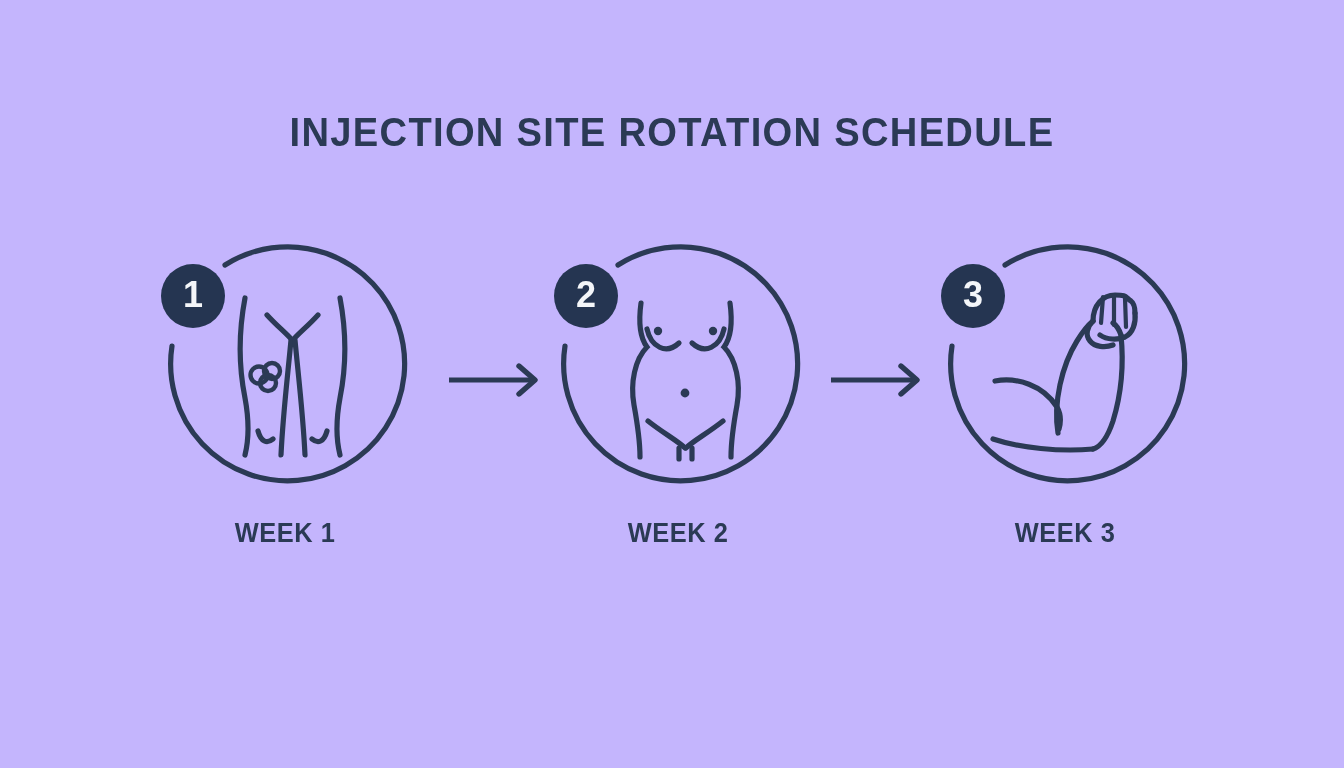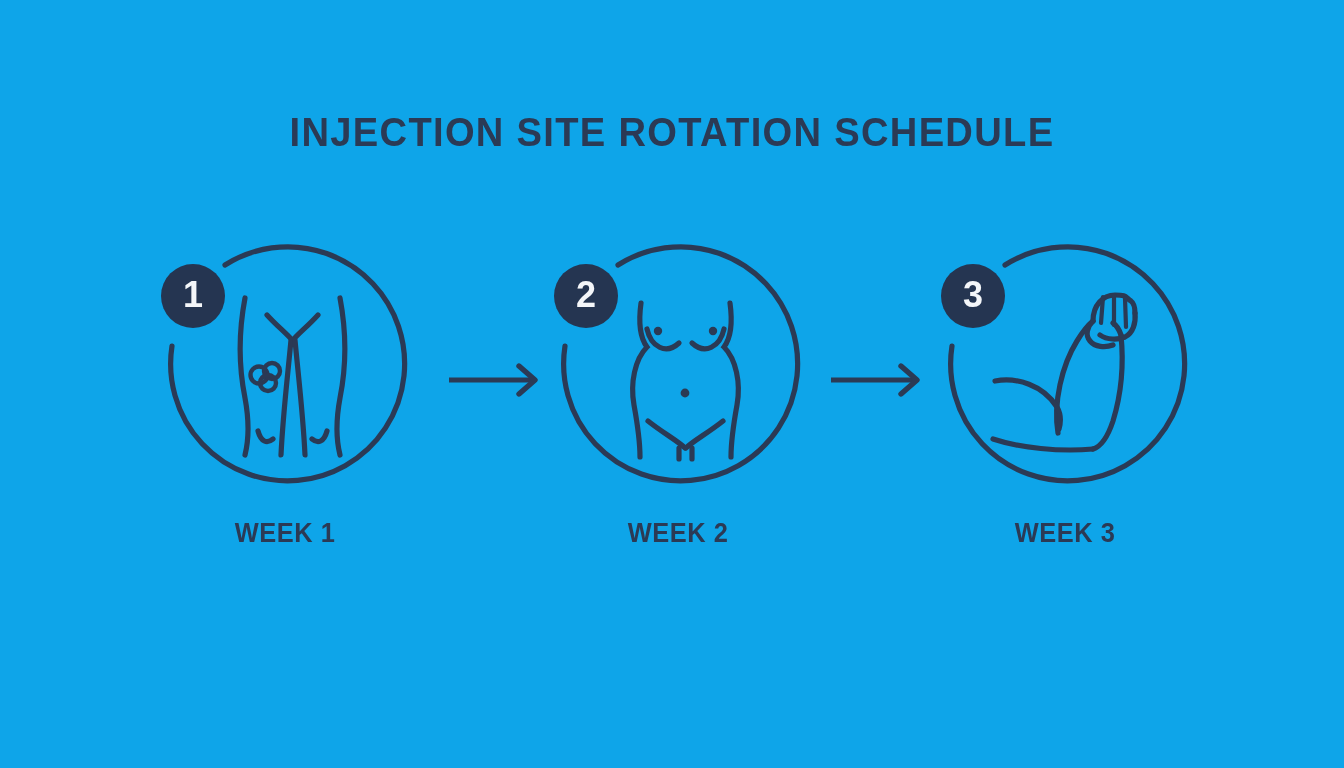--- a/index.html
+++ b/index.html
@@ -12,21 +12,21 @@
     height: 768px;
     background: #fdfdfe;
     font-family: "Liberation Sans", sans-serif;
     overflow: hidden;
     position: relative;
   }
 
   #infographic {
     position: absolute;
     inset: 0;
-    background: #0ea5e9;
+    background: #c4b5fd;
   }
 
   
   .title {
     position: absolute;
     top: 112px;
     left: 0;
     width: 1344px;
     text-align: center;
     font-family: "Liberation Sans Narrow", "Liberation Sans", sans-serif;

